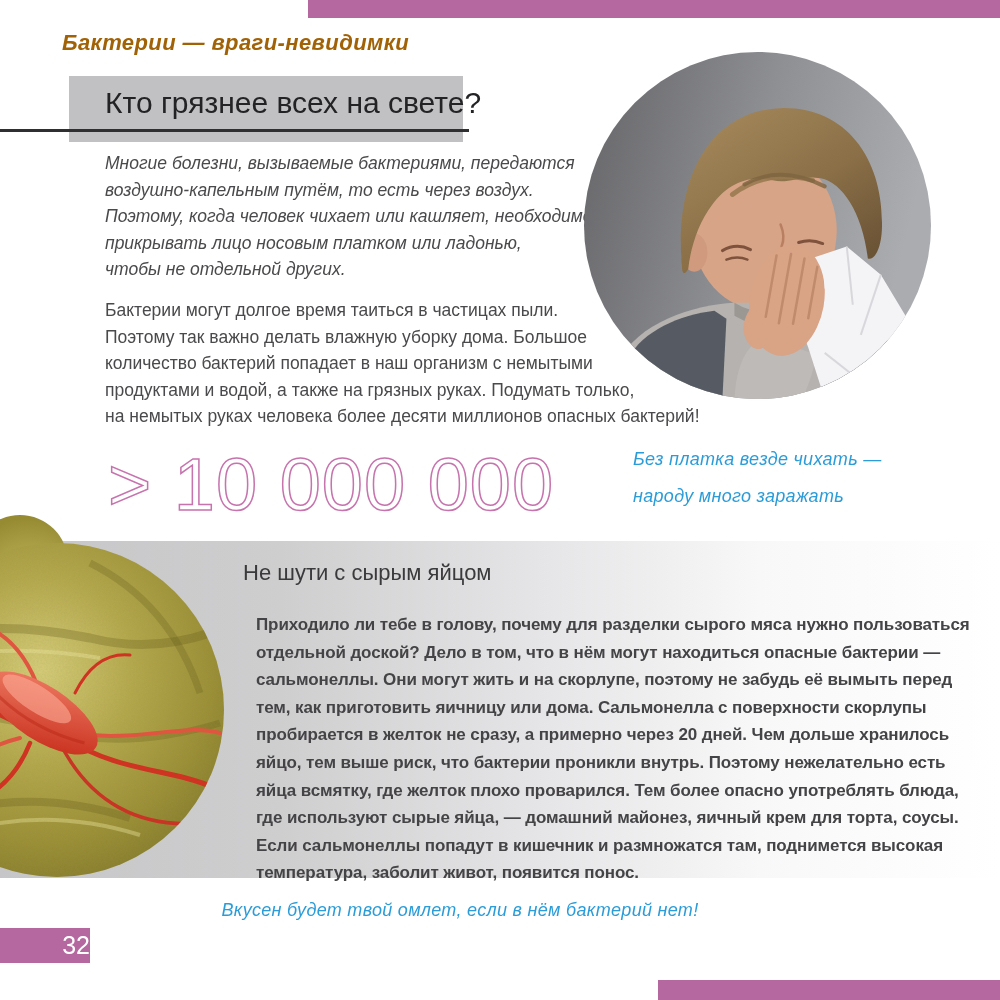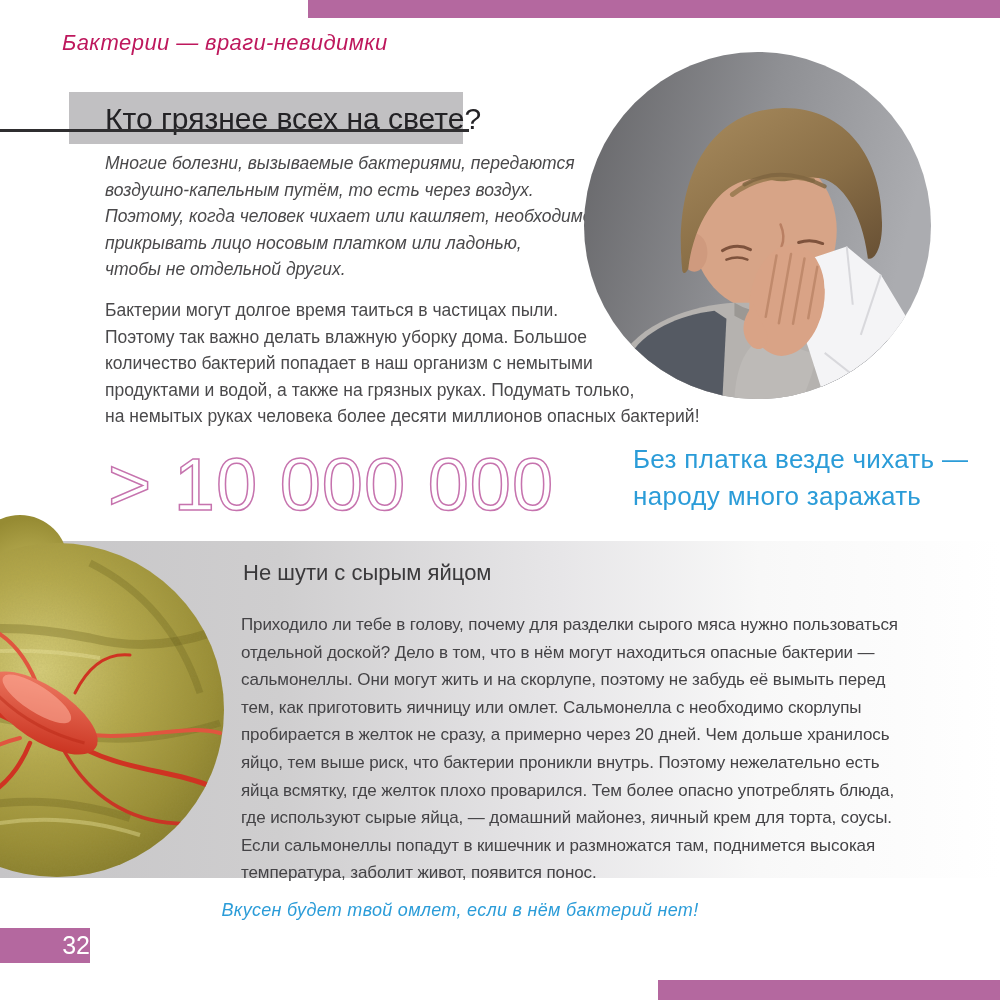--- a/index.html
+++ b/index.html
@@ -4,41 +4,41 @@
 <style>
   html,body{margin:0;padding:0;}
   body{font-family:"Liberation Sans",sans-serif;background:#ffffff;}
   .page{position:relative;width:1000px;height:1000px;background:#ffffff;overflow:hidden;}
 
   .abs{position:absolute;}
 
   .top-bar{left:308px;top:0;width:692px;height:18px;background:#b4689f;}
   .bottom-bar{left:658px;top:980px;width:342px;height:20px;background:#b4689f;}
 
-  .series-title{left:62px;top:30px;font-style:italic;font-size:22px;letter-spacing:.4px;color:#be185d;white-space:nowrap;}
-
-  .heading-box{left:69px;top:76px;width:394px;height:52px;background:#c1c0c2;margin-top:16px;}
+  .series-title{left:62px;top:30px;font-style:italic;font-size:22px;letter-spacing:.4px;color:#a16207;white-space:nowrap;font-weight:bold;}
+
+  .heading-box{left:69px;top:76px;width:394px;height:66px;background:#c1c0c2;}
   .heading-text{margin-left:36px;line-height:53px;font-size:30px;color:#232225;white-space:nowrap;}
   .rule{left:0;top:129px;width:469px;height:3px;background:#2f2e30;}
 
   .para{display:block;}
   .para1{left:105px;top:150px;font-style:italic;}
   .para2{left:105px;top:297px;}
   .bodyline{font-size:17.5px;line-height:26.5px;color:#4a494b;white-space:nowrap;}
 
   .boy-circle{left:584px;top:52px;width:347px;height:347px;border-radius:50%;overflow:hidden;z-index:4;}
   .boy-circle svg{display:block;width:100%;height:100%;}
 
   .bignum{left:106px;top:438px;width:530px;height:88px;}
-  .note1{left:633px;top:441px;font-size:26px;line-height:37px;color:#2b9cd8;white-space:nowrap;letter-spacing:.3px;}
+  .note1{left:633px;top:441px;font-style:italic;font-size:18px;line-height:37px;color:#2b9cd8;white-space:nowrap;letter-spacing:.3px;}
 
   .band{left:0;top:541px;width:1000px;height:337px;z-index:1;
         background:linear-gradient(90deg,#c6c5c7 0%,#cfcecf 28%,#e6e5e7 55%,#f8f8f8 76%,#ffffff 100%);}
   .egg-title{left:243px;top:560px;font-size:22px;color:#3a393b;z-index:5;white-space:nowrap;}
-  .egg-body{left:241px;top:611px;z-index:5;}
+  .egg-body{left:256px;top:611px;z-index:5;font-weight:bold;}
   .eggline{font-size:17px;line-height:27.6px;color:#444346;letter-spacing:-.1px;white-space:nowrap;}
 
   .bump{left:-28px;top:515px;width:96px;height:96px;border-radius:50%;z-index:2;
         background:radial-gradient(circle at 60% 75%,#c9be62,#968b33 75%);}
   .salmonella-circle{left:-110px;top:543px;width:334px;height:334px;border-radius:50%;overflow:hidden;z-index:3;}
   .salmonella-circle svg{display:block;width:100%;height:100%;}
 
   .slogan{left:100px;top:900px;width:720px;text-align:center;font-style:italic;font-size:18px;color:#2b9cd8;white-space:nowrap;letter-spacing:.3px;}
 
   .pagenum-bar{left:0;top:928px;width:90px;height:35px;background:#b4689f;z-index:6;}
@@ -176,21 +176,21 @@
       </g>
     </svg>
   </div>
 
   <div class="abs egg-title">Не шути с сырым яйцом</div>
 
   <div class="abs egg-body">
     <div class="eggline">Приходило ли тебе в голову, почему для разделки сырого мяса нужно пользоваться</div>
     <div class="eggline">отдельной доской? Дело в том, что в нём могут находиться опасные бактерии —</div>
     <div class="eggline">сальмонеллы. Они могут жить и на скорлупе, поэтому не забудь её вымыть перед</div>
-    <div class="eggline">тем, как приготовить яичницу или омлет. Сальмонелла с необходимо скорлупы</div>
+    <div class="eggline">тем, как приготовить яичницу или дома. Сальмонелла с поверхности скорлупы</div>
     <div class="eggline">пробирается в желток не сразу, а примерно через 20 дней. Чем дольше хранилось</div>
     <div class="eggline">яйцо, тем выше риск, что бактерии проникли внутрь. Поэтому нежелательно есть</div>
     <div class="eggline">яйца всмятку, где желток плохо проварился. Тем более опасно употреблять блюда,</div>
     <div class="eggline">где используют сырые яйца, — домашний майонез, яичный крем для торта, соусы.</div>
     <div class="eggline">Если сальмонеллы попадут в кишечник и размножатся там, поднимется высокая</div>
     <div class="eggline">температура, заболит живот, появится понос.</div>
   </div>
 
   <div class="abs slogan">Вкусен будет твой омлет, если в нём бактерий нет!</div>
 

